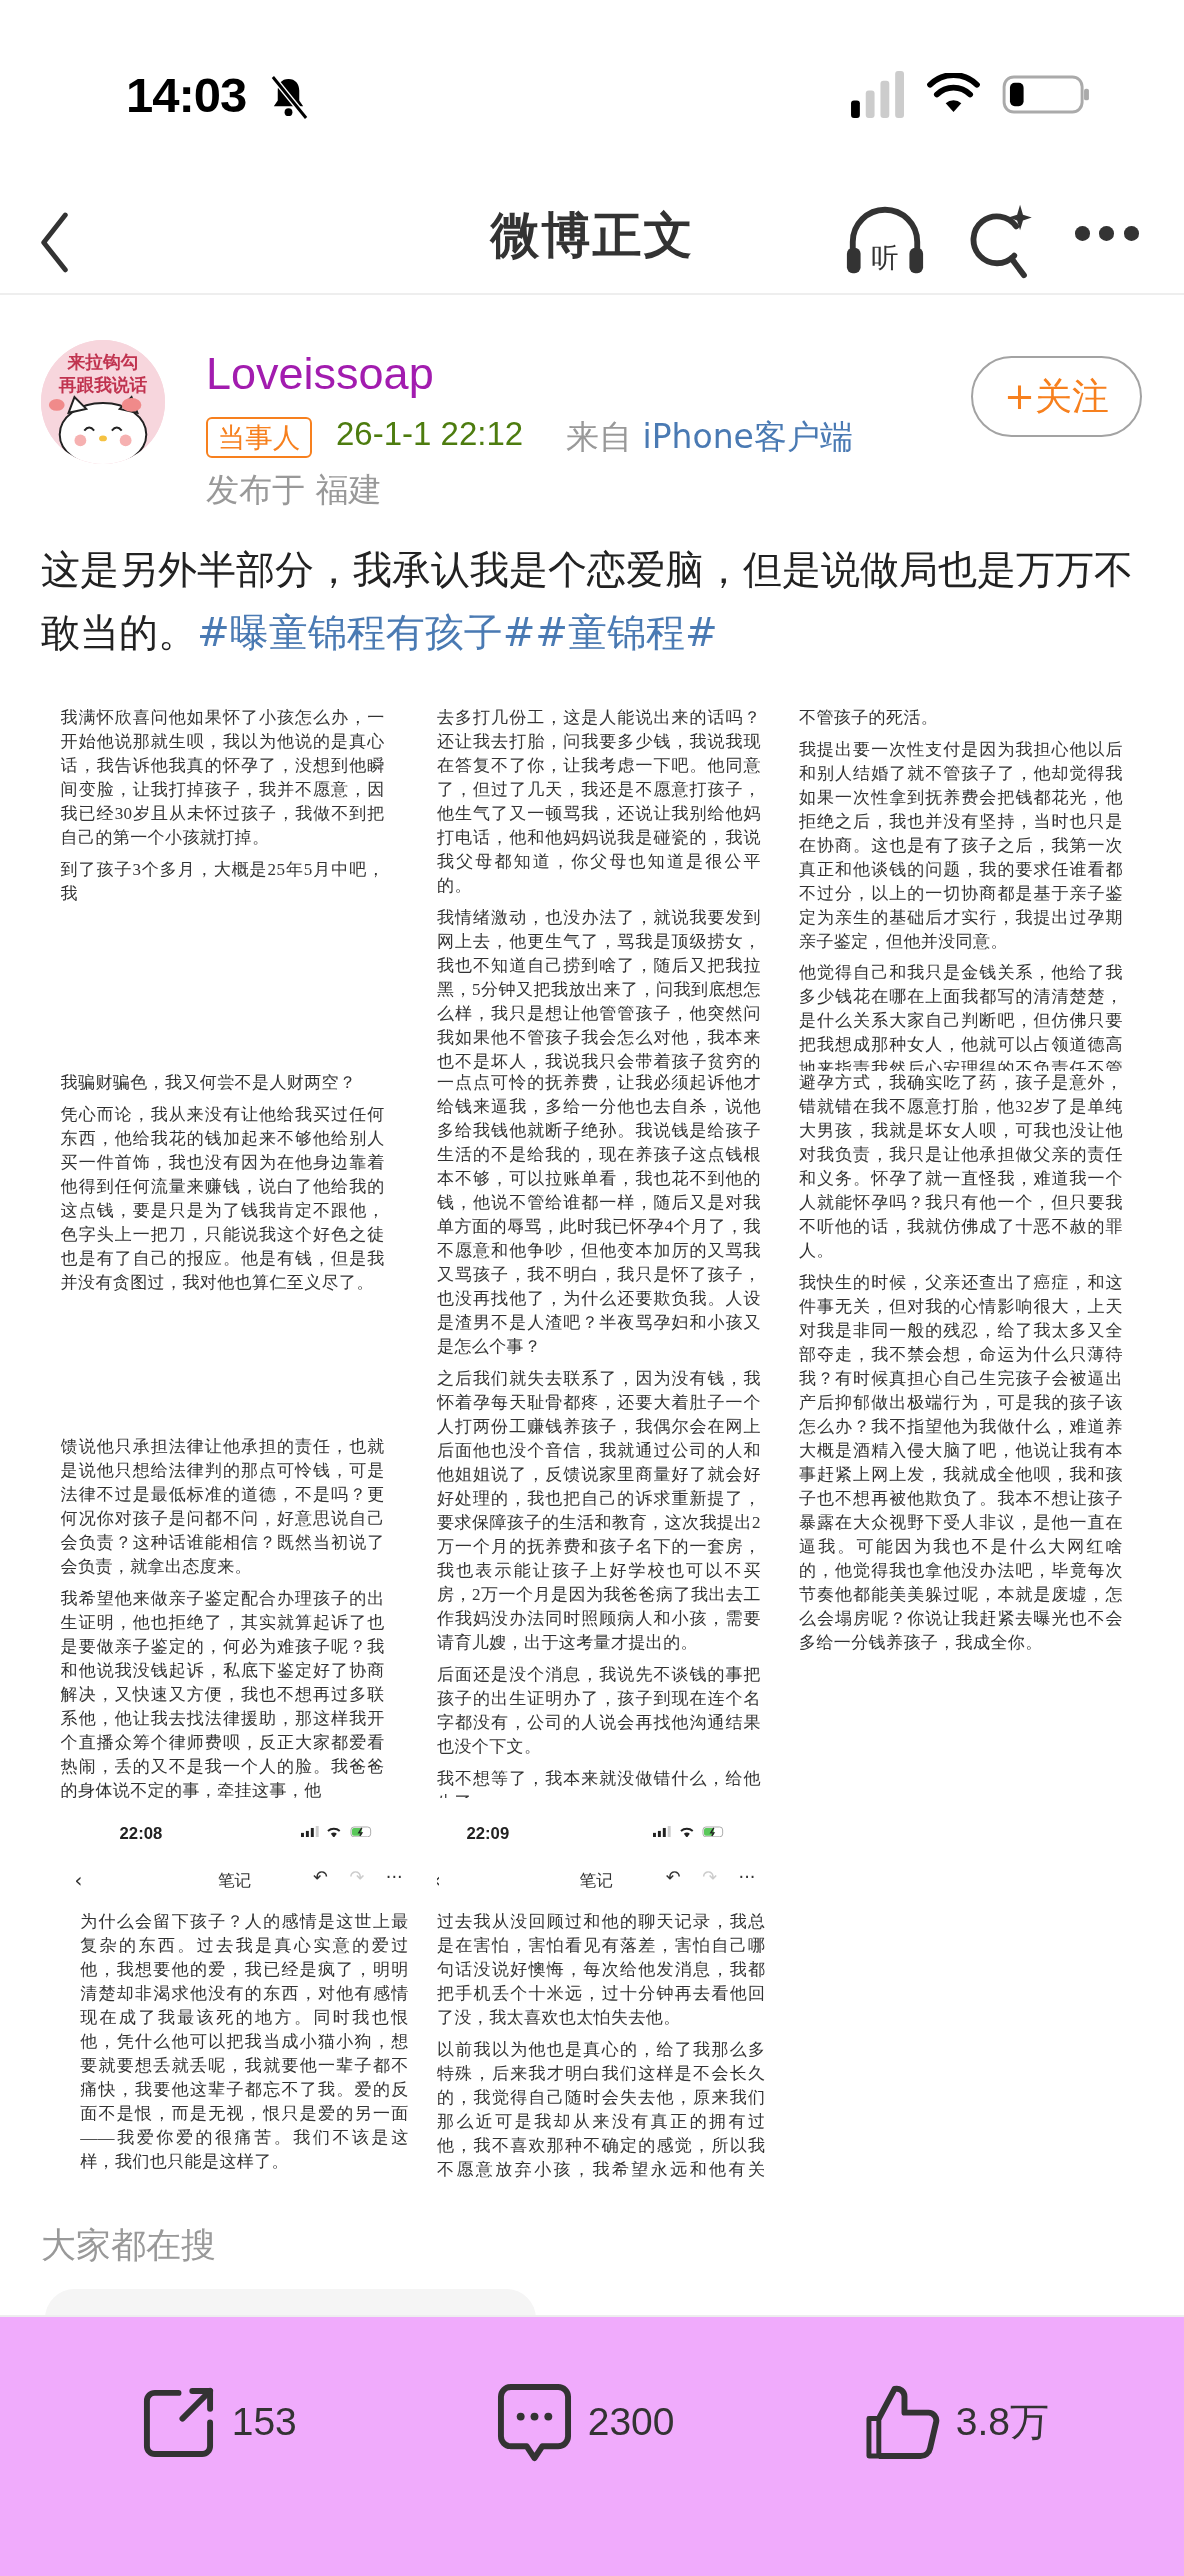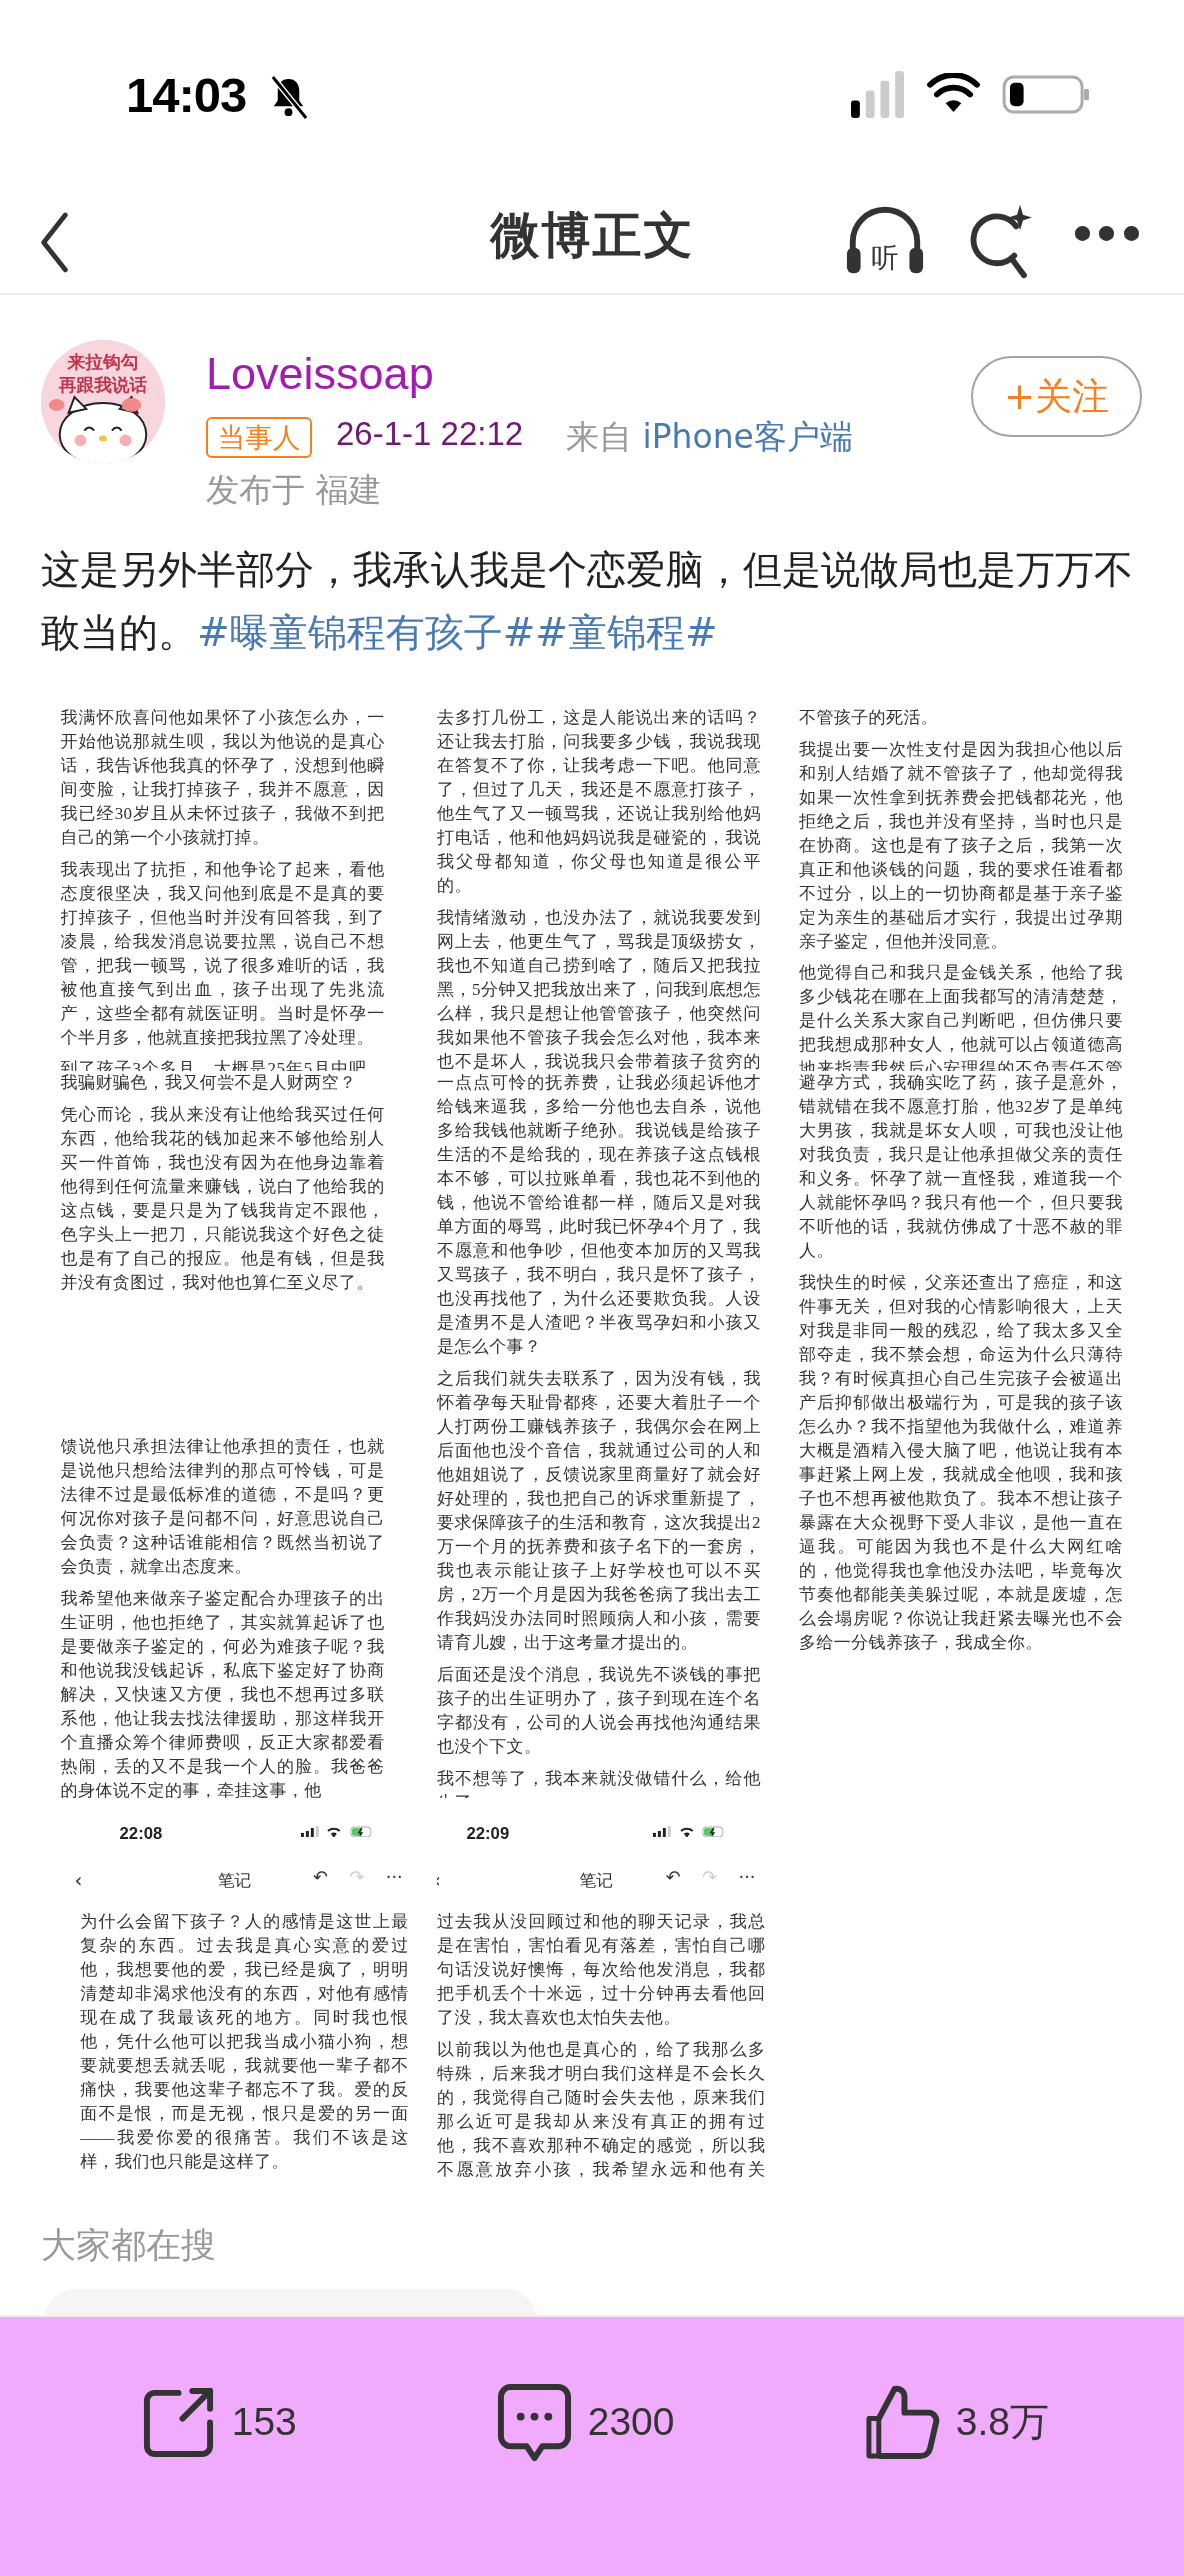--- a/index.html
+++ b/index.html
@@ -21,21 +21,21 @@
   .nav-listen { position: absolute; left: 843px; top: 11.8px; width: 84px; height: 84px; }
   .nav-search { position: absolute; left: 967px; top: 11.8px; width: 69px; height: 84px; }
   .nav-more { position: absolute; left: 1075px; top: 39px; width: 71px; height: 23.6px; display: flex; gap: 9.8px; }
   .nav-more span { width: 14.7px; height: 14.7px; border-radius: 50%; background: #333; display: block; }
 
   
   .author { position: absolute; top: 295px; left: 0; width: 1185px; height: 226px; }
   .avatar { position: absolute; left: 41px; top: 45px; width: 124px; height: 124px; border-radius: 50%; overflow: hidden; background: #f7d6dd; }
   .username { position: absolute; left: 206px; top: 53px; font-family: "Liberation Sans", sans-serif; font-size: 45px; color: #a21caf; }
   .badge { position: absolute; left: 206px; top: 122px; height: 41px; padding: 0 9.8px; border: 2px solid #f7801e; border-radius: 5.9px; color: #f7801e; font-size: 27.5px; line-height: 37px; }
-  .meta-time { position: absolute; left: 336px; top: 120px; font-size: 33px; color: #701a75; font-family: "Liberation Sans", sans-serif; }
+  .meta-time { position: absolute; left: 336px; top: 120px; font-size: 33px; color: #4d7c0f; font-family: "Liberation Sans", sans-serif; }
   .meta-from { position: absolute; left: 566px; top: 120px; font-size: 33px; color: #999; }
   .meta-client { color: #4a7ab3; }
   .location { position: absolute; left: 206px; top: 173px; font-size: 33px; color: #999; }
   .follow-btn { position: absolute; left: 971px; top: 61px; width 0; width: 171px; height: 81px; border: 2px solid #a3a3a3; border-radius: 41px; color: #f7801e; font-size: 37px; text-align: center; line-height: 77px; }
 
   
   .post-text { position: absolute; left: 41px; top: 538px; width: 1110px; font-size: 39px; line-height: 63px; color: #222; }
   .hashtag { color: #4a7ab3; }
 
   
@@ -155,21 +155,20 @@
   <div class="follow-btn">+关注</div>
 </div>
 
 <div class="post-text">
   <span>这是另外半部分，我承认我是个恋爱脑，但是说做局也是万万不敢当的。</span><span class="hashtag">#曝童锦程有孩子#</span><span class="hashtag">#童锦程#</span>
 </div>
 
 <div class="grid">
   <div class="cell c1">
     <p>我满怀欣喜问他如果怀了小孩怎么办，一开始他说那就生呗，我以为他说的是真心话，我告诉他我真的怀孕了，没想到他瞬间变脸，让我打掉孩子，我并不愿意，因我已经30岁且从未怀过孩子，我做不到把自己的第一个小孩就打掉。</p>
-    <p>我表现出了抗拒，和他争论了起来，看他态度很坚决，我又问他到底是不是真的要打掉孩子，但他当时并没有回答我，到了凌晨，给我发消息说要拉黑，说自己不想管，把我一顿骂，说了很多难听的话，我被他直接气到出血，孩子出现了先兆流产，这些全都有就医证明。当时是怀孕一个半月多，他就直接把我拉黑了冷处理。</p>
     <p>到了孩子3个多月，大概是25年5月中吧，我</p>
   </div>
   <div class="cell c2">
     <p>去多打几份工，这是人能说出来的话吗？还让我去打胎，问我要多少钱，我说我现在答复不了你，让我考虑一下吧。他同意了，但过了几天，我还是不愿意打孩子，他生气了又一顿骂我，还说让我别给他妈打电话，他和他妈妈说我是碰瓷的，我说我父母都知道，你父母也知道是很公平的。</p>
     <p>我情绪激动，也没办法了，就说我要发到网上去，他更生气了，骂我是顶级捞女，我也不知道自己捞到啥了，随后又把我拉黑，5分钟又把我放出来了，问我到底想怎么样，我只是想让他管管孩子，他突然问我如果他不管孩子我会怎么对他，我本来也不是坏人，我说我只会带着孩子贫穷的生活，我做不出把你毁了的事。他似乎就觉得我不会去曝光他，开始肆无</p>
   </div>
   <div class="cell c3">
     <p>不管孩子的死活。</p>
     <p>我提出要一次性支付是因为我担心他以后和别人结婚了就不管孩子了，他却觉得我如果一次性拿到抚养费会把钱都花光，他拒绝之后，我也并没有坚持，当时也只是在协商。这也是有了孩子之后，我第一次真正和他谈钱的问题，我的要求任谁看都不过分，以上的一切协商都是基于亲子鉴定为亲生的基础后才实行，我提出过孕期亲子鉴定，但他并没同意。</p>
     <p>他觉得自己和我只是金钱关系，他给了我多少钱花在哪在上面我都写的清清楚楚，是什么关系大家自己判断吧，但仿佛只要把我想成那种女人，他就可以占领道德高地来指责我然后心安理得的不负责任不管孩子。</p>

